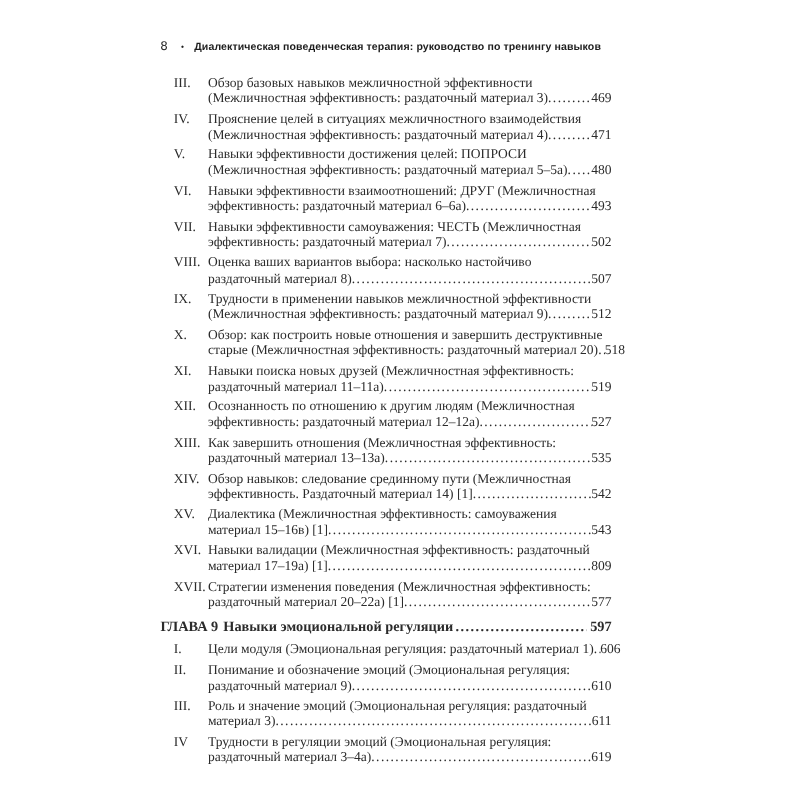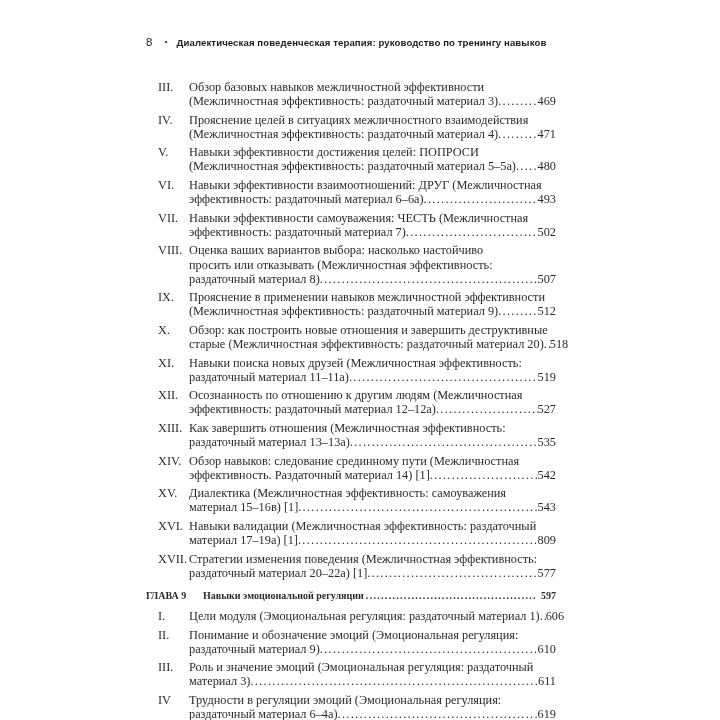--- a/index.html
+++ b/index.html
@@ -33,21 +33,21 @@
     margin: 0 9px 0 12px;
   }
   .running-head .book-title {
     font-family: "Liberation Sans", sans-serif;
     font-weight: 700;
     font-size: 9.6px;
     letter-spacing: 0.1px;
     white-space: nowrap;
   }
   .toc {
-    margin-top: 32px;
+    margin-top: 20px;
     font-size: 12.3px;
     line-height: 14.1px;
   }
   .entry {
     display: flex;
     margin-bottom: 4.5px;
   }
   .num {
     flex: 0 0 43px;
     box-sizing: border-box;
@@ -68,21 +68,21 @@
   }
   .leader::after {
     content: "....................................................................................................................................................";
     letter-spacing: 1.3px;
   }
   .pagenum { flex: 0 0 auto; }
   .chapter {
     display: flex;
     align-items: baseline;
     font-weight: 700;
-    font-size: 10px;
+    font-size: 13px;
     margin: 9px 0 6px 0;
   }
   .ch-label { flex: 0 0 57px; white-space: nowrap; }
   .ch-title { white-space: nowrap; }
   .chapter .leader { margin-left: 2px; }
   .chapter .pagenum { padding-left: 4px; text-align: center; }
 </style>
 </head>
 <body>
 
@@ -146,32 +146,31 @@
               <span class="text">эффективность: раздаточный материал 7)</span>
               <span class="leader"></span>
               <span class="pagenum">502</span>
             </div>
           </div>
         </div>
         <div class="entry">
           <span class="num">VIII.</span>
           <div class="body">
             <div class="line">Оценка ваших вариантов выбора: насколько настойчиво</div>
-            <div class="line">просить или отказывать (Межличностная эффективность:</div>
             <div class="lastline">
               <span class="text">раздаточный материал 8)</span>
               <span class="leader"></span>
               <span class="pagenum">507</span>
             </div>
           </div>
         </div>
         <div class="entry">
           <span class="num">IX.</span>
           <div class="body">
-            <div class="line">Прояснение в применении навыков межличностной эффективности</div>
+            <div class="line">Трудности в применении навыков межличностной эффективности</div>
             <div class="lastline">
               <span class="text">(Межличностная эффективность: раздаточный материал 9)</span>
               <span class="leader"></span>
               <span class="pagenum">512</span>
             </div>
           </div>
         </div>
         <div class="entry">
           <span class="num">X.</span>
           <div class="body">
@@ -296,21 +295,21 @@
               <span class="leader"></span>
               <span class="pagenum">611</span>
             </div>
           </div>
         </div>
         <div class="entry">
           <span class="num">IV</span>
           <div class="body">
             <div class="line">Трудности в регуляции эмоций (Эмоциональная регуляция:</div>
             <div class="lastline">
-              <span class="text">раздаточный материал 6–4а)</span>
+              <span class="text">раздаточный материал 3–4а)</span>
               <span class="leader"></span>
               <span class="pagenum">619</span>
             </div>
           </div>
         </div>
       </div>
   </div>
 </div>
 
 </body></html>

